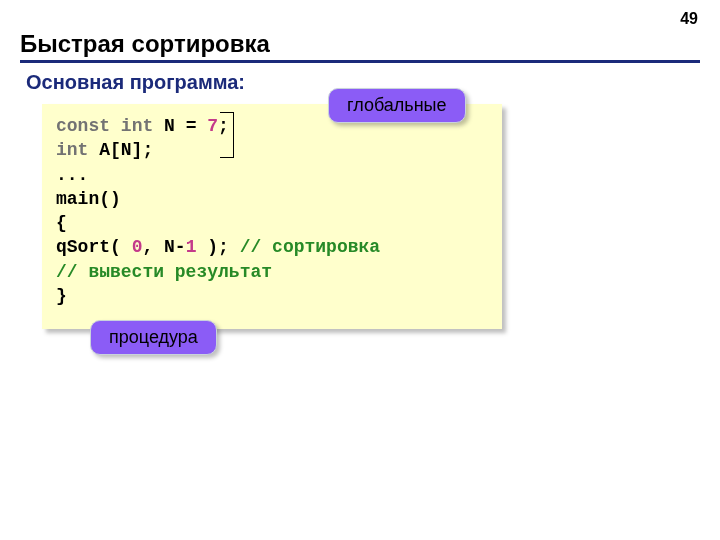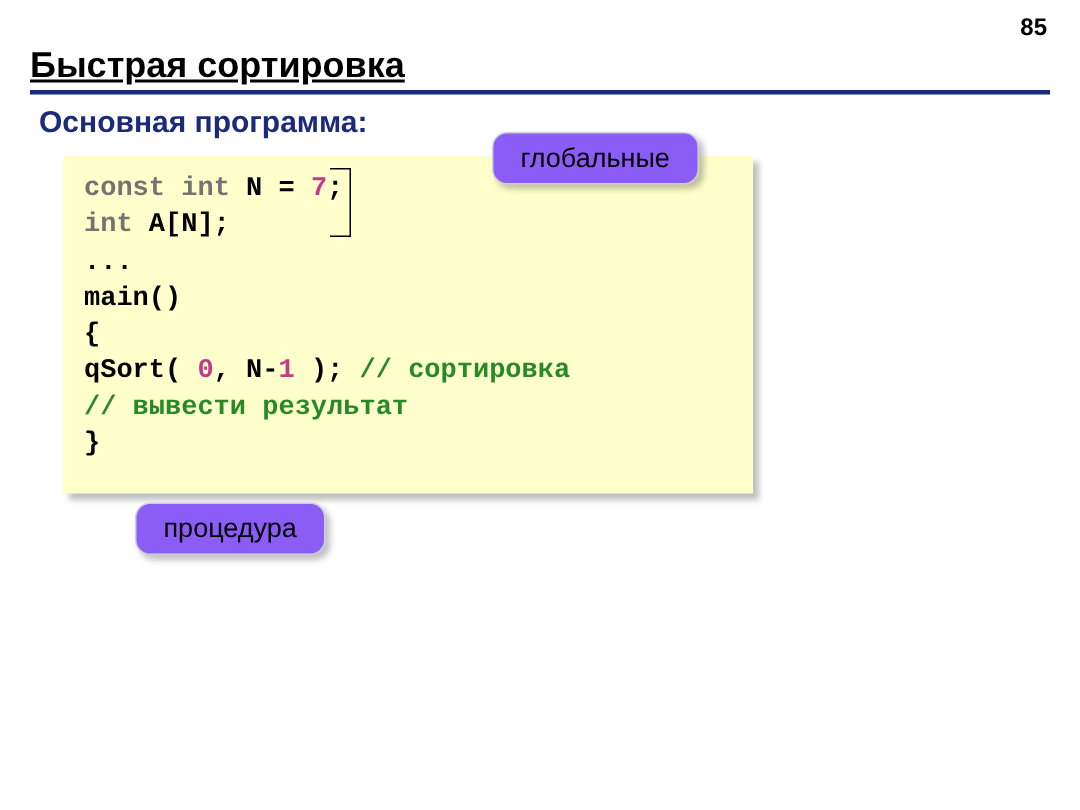--- a/index.html
+++ b/index.html
@@ -21,21 +21,20 @@
   }
   .title-wrap {
     margin: 30px 20px 0 20px;
     border-bottom: 3px solid #1b2a7a;
     padding-bottom: 2px;
   }
   .title {
     font-size: 24px;
     font-weight: bold;
     color: #000;
-    text-decoration: underline;
   }
   .subtitle {
     margin: 8px 0 0 26px;
     font-size: 20px;
     font-weight: bold;
     color: #1b2a7a;
   }
   .code-box {
     position: absolute;
     left: 42px;
@@ -60,36 +59,36 @@
     border: 1px solid #c9d2dc;
     border-radius: 10px;
     box-shadow: 3px 3px 4px rgba(0,0,0,0.25);
     font-size: 18px;
     color: #000;
     text-align: center;
     padding: 6px 18px;
     line-height: 1.15;
   }
   .callout.top { left: 328px; top: 88px; }
-  .callout.bottom { left: 90px; top: 335px; }
+  .callout.bottom { left: 90px; top: 320px; }
   .bracket {
     position: absolute;
     left: 220px;
     top: 112px;
     width: 14px;
     height: 46px;
     border-top: 1.5px solid #000;
     border-right: 1.5px solid #000;
     border-bottom: 1.5px solid #000;
   }
 </style>
 </head>
 <body>
 
-<div class="page-number">85</div>
+<div class="page-number">49</div>
 
 <div class="title-wrap">
   <div class="title">Быстрая сортировка</div>
 </div>
 
 <div class="subtitle">Основная программа:</div>
 
 <div class="code-box">
   <div><span class="kw">const</span> <span class="kw">int</span><span> N </span><span>=</span><span class="num"> 7</span><span>;</span></div>
   <div><span class="kw">int</span><span> A[N];</span></div>

